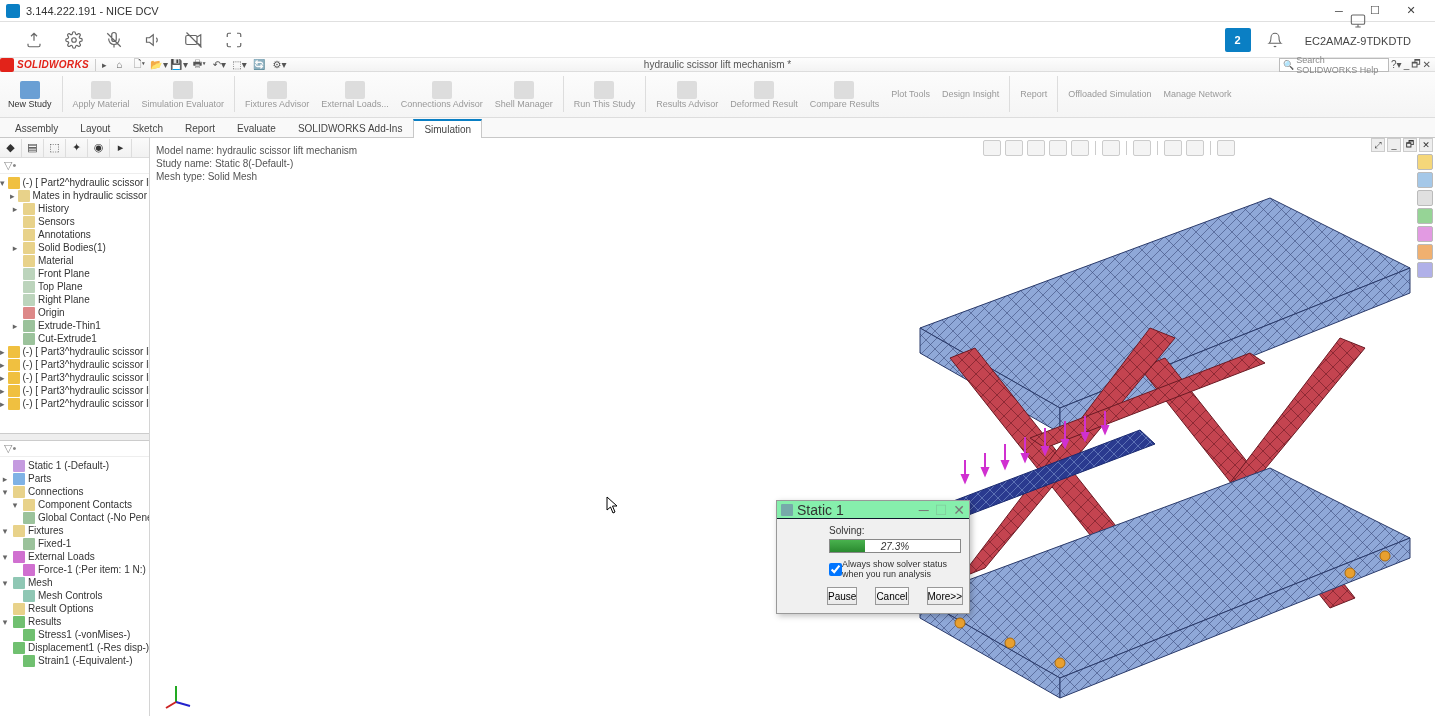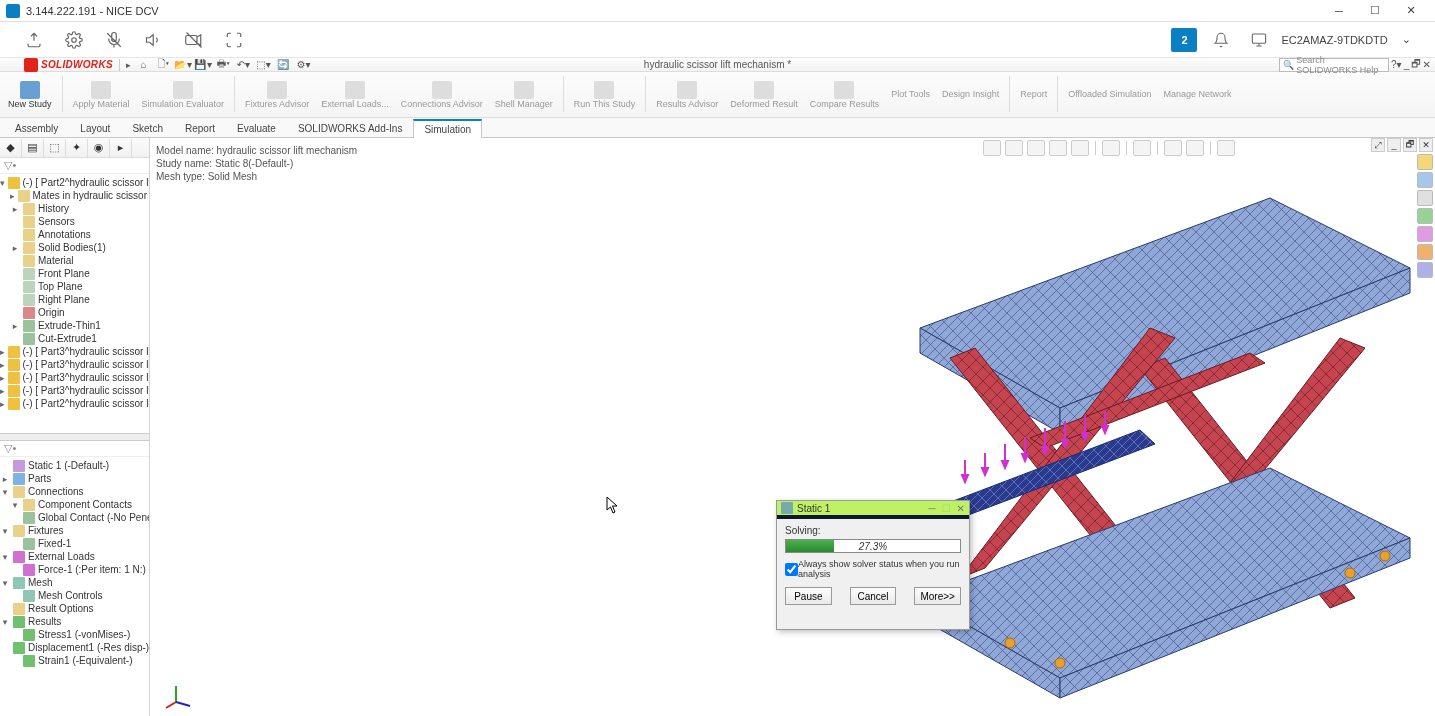--- a/index.html
+++ b/index.html
@@ -9,26 +9,26 @@
 .dcv-bar { height:22px; background:#fff; border-bottom:1px solid #e0e0e0; display:flex; align-items:center; padding:0 6px; }
 .dcv-bar .ico { width:14px; height:14px; background:#0a7fc4; border-radius:2px; margin-right:6px; }
 .dcv-bar .ttl { font-size:11px; flex:1; }
 .dcv-bar .win-btn { width:36px; height:22px; display:flex; align-items:center; justify-content:center; color:#444; }
 
 
 .dcv-tools { height:36px; display:flex; align-items:center; padding:0 16px; border-bottom:1px solid #e5e5e5; }
 .dcv-tools .tbtn { width:36px; height:28px; display:flex; align-items:center; justify-content:center; color:#666; margin-right:4px; }
 .dcv-tools .spacer { flex:1; }
 .dcv-tools .badge { background:#0a7fc4; color:#fff; width:26px; height:24px; display:flex; align-items:center; justify-content:center; font-weight:600; border-radius:2px; margin:0 6px; }
-.dcv-tools .user { display:flex; align-items:center; gap:14px; color:#444; padding:0 8px; }
+.dcv-tools .user { display:flex; align-items:center; gap:6px; color:#444; padding:0 8px;flex-direction:column; }
 
 
 .sw-frame { position:relative; height:658px; }
 .sw-titlebar { height:14px; background:linear-gradient(#fdfdfd,#f3f3f3); border-bottom:1px solid #ddd; display:flex; align-items:center; justify-content:center; position:relative; font-size:10px; color:#555; }
-.sw-titlebar .left { position:absolute; left:24px; display:flex; align-items:center; gap:4px; }
+.sw-titlebar .left { position:absolute; left:0; display:flex; align-items:center; gap:4px; }
 .sw-titlebar .right { position:absolute; right:4px; display:flex; align-items:center; gap:2px; }
 .sw-logo { display:flex; align-items:center; gap:3px; }
 .sw-logo .mark { width:14px; height:14px; background:#e2231a; border-radius:2px; position:relative; }
 .sw-logo .txt { font-weight:700; font-style:italic; color:#e2231a; letter-spacing:0.3px; font-size:10px; }
 .sw-qat { display:flex; align-items:center; gap:2px; }
 .sw-qat .q { width:18px; height:16px; display:flex; align-items:center; justify-content:center; color:#555; font-size:10px; }
 .sw-search { width:110px; height:14px; border:1px solid #bbb; font-size:9px; padding:0 3px; color:#888; background:#fff; display:flex; align-items:center; }
 
 
 .ribbon { height:46px; background:linear-gradient(#fcfcfc,#f5f5f5); border-bottom:1px solid #ddd; display:flex; align-items:flex-start; padding:2px 4px; gap:4px; }
@@ -74,24 +74,24 @@
 .si.c5{background:#e29ae2}.si.c6{background:#f0b070}.si.c7{background:#b0b0e8}
 
 
 .model { position:absolute; left:560px; top:40px; width:720px; height:530px; }
 .model svg { width:100%; height:100%; }
 
 .triad { position:absolute; left:14px; bottom:6px; width:30px; height:30px; }
 
 
 .solver { position:absolute; left:626px; top:362px; width:194px; background:#f0f0f0; border:1px solid #999; box-shadow:2px 2px 6px rgba(0,0,0,0.25); }
-.solver .hdr { height:18px; background:#bef264; display:flex; align-items:center; padding:0 4px; font-size:10px; border-bottom:4px solid #0f172a; }
+.solver .hdr { height:18px; background:#86efac; display:flex; align-items:center; padding:0 4px; font-size:14px; border-bottom:1px solid #0f172a; }
 .solver .hdr .hico { width:12px; height:12px; margin-right:4px; background:#7aa; border-radius:1px; }
 .solver .hdr .hbtns { margin-left:auto; display:flex; gap:6px; color:#777; }
-.solver .body { padding:6px 8px 24px; font-size:10px; }
+.solver .body { padding:6px 8px 8px; font-size:10px;margin-left:44px; }
 .solver .pbar-wrap { height:14px; border:1px solid #888; background:#fff; position:relative; margin:3px 0 6px; }
 .solver .pbar { height:100%; background:linear-gradient(#49b24e,#2a8a2f); }
 .solver .pct { position:absolute; top:0; left:0; right:0; text-align:center; line-height:14px; font-size:10px;font-style:italic; }
 .solver .meta { font-size:9px; color:#333; line-height:1.35; }
 .solver .chk { display:flex; align-items:center; font-size:9px; margin-top:3px; }
 .solver .btns { display:flex; justify-content:center; gap:18px; margin-top:8px; }
 .solver .btns button { width:48px; height:18px; font-size:10px; background:linear-gradient(#fdfdfd,#e9e9e9); border:1px solid #999; }
 
 .cursor { position:absolute; left:456px; top:358px; width:14px; height:18px; }
 .cursor svg { width:100%; height:100%; }

